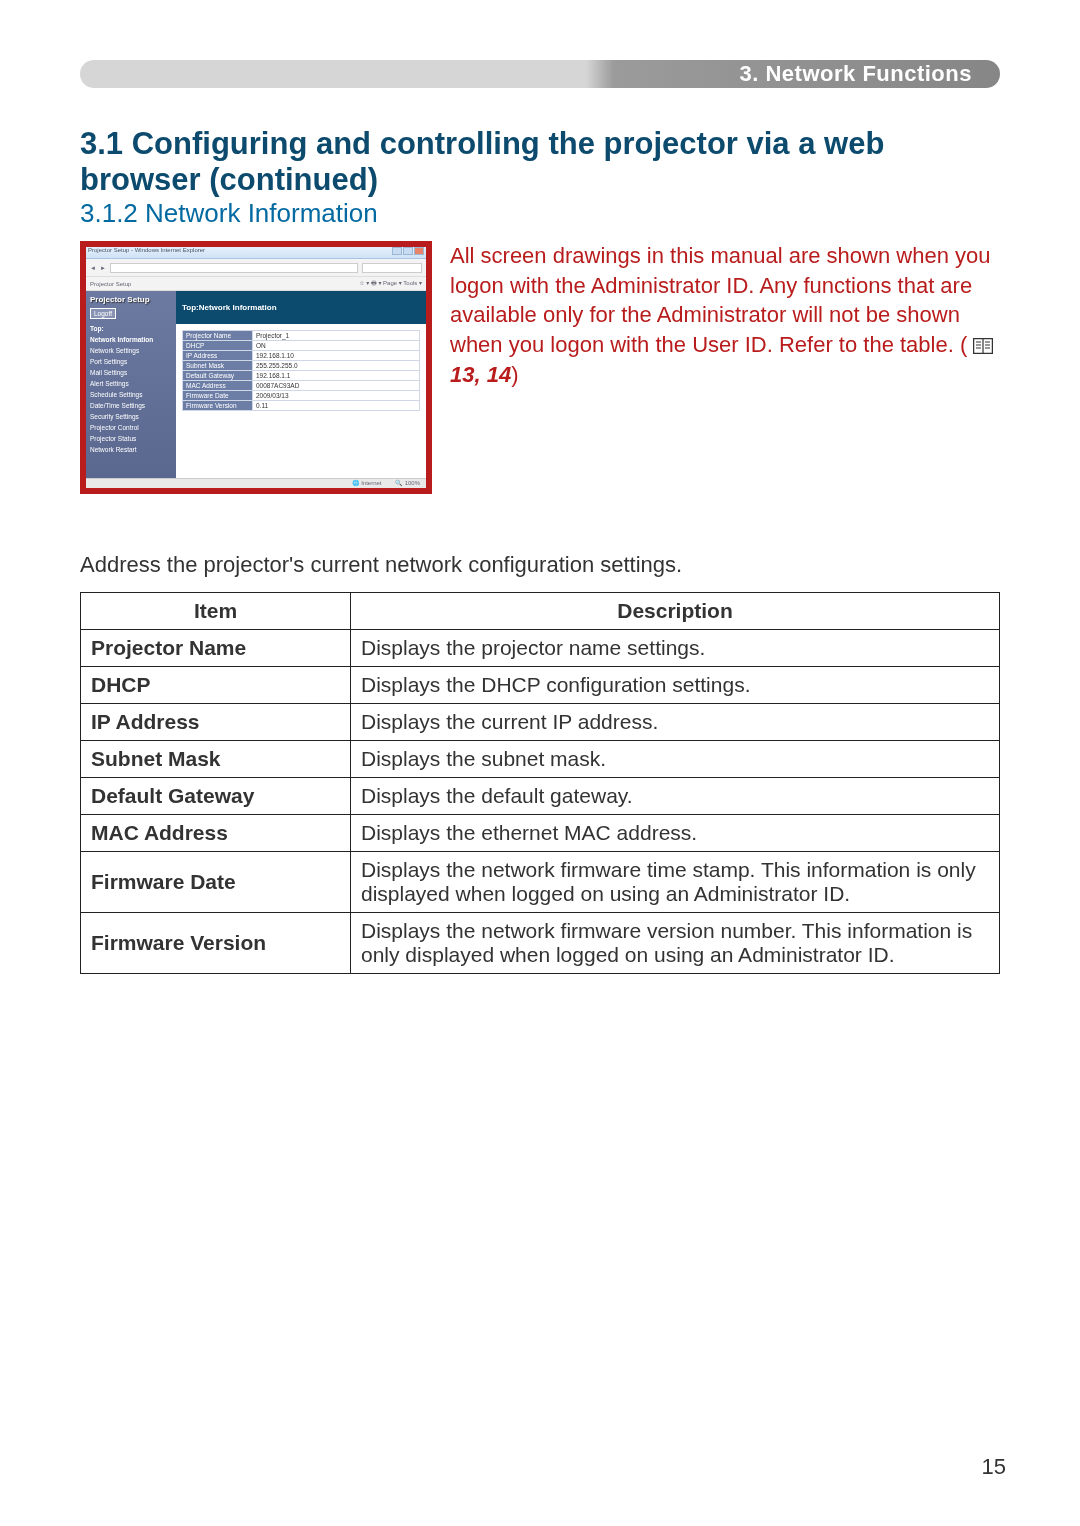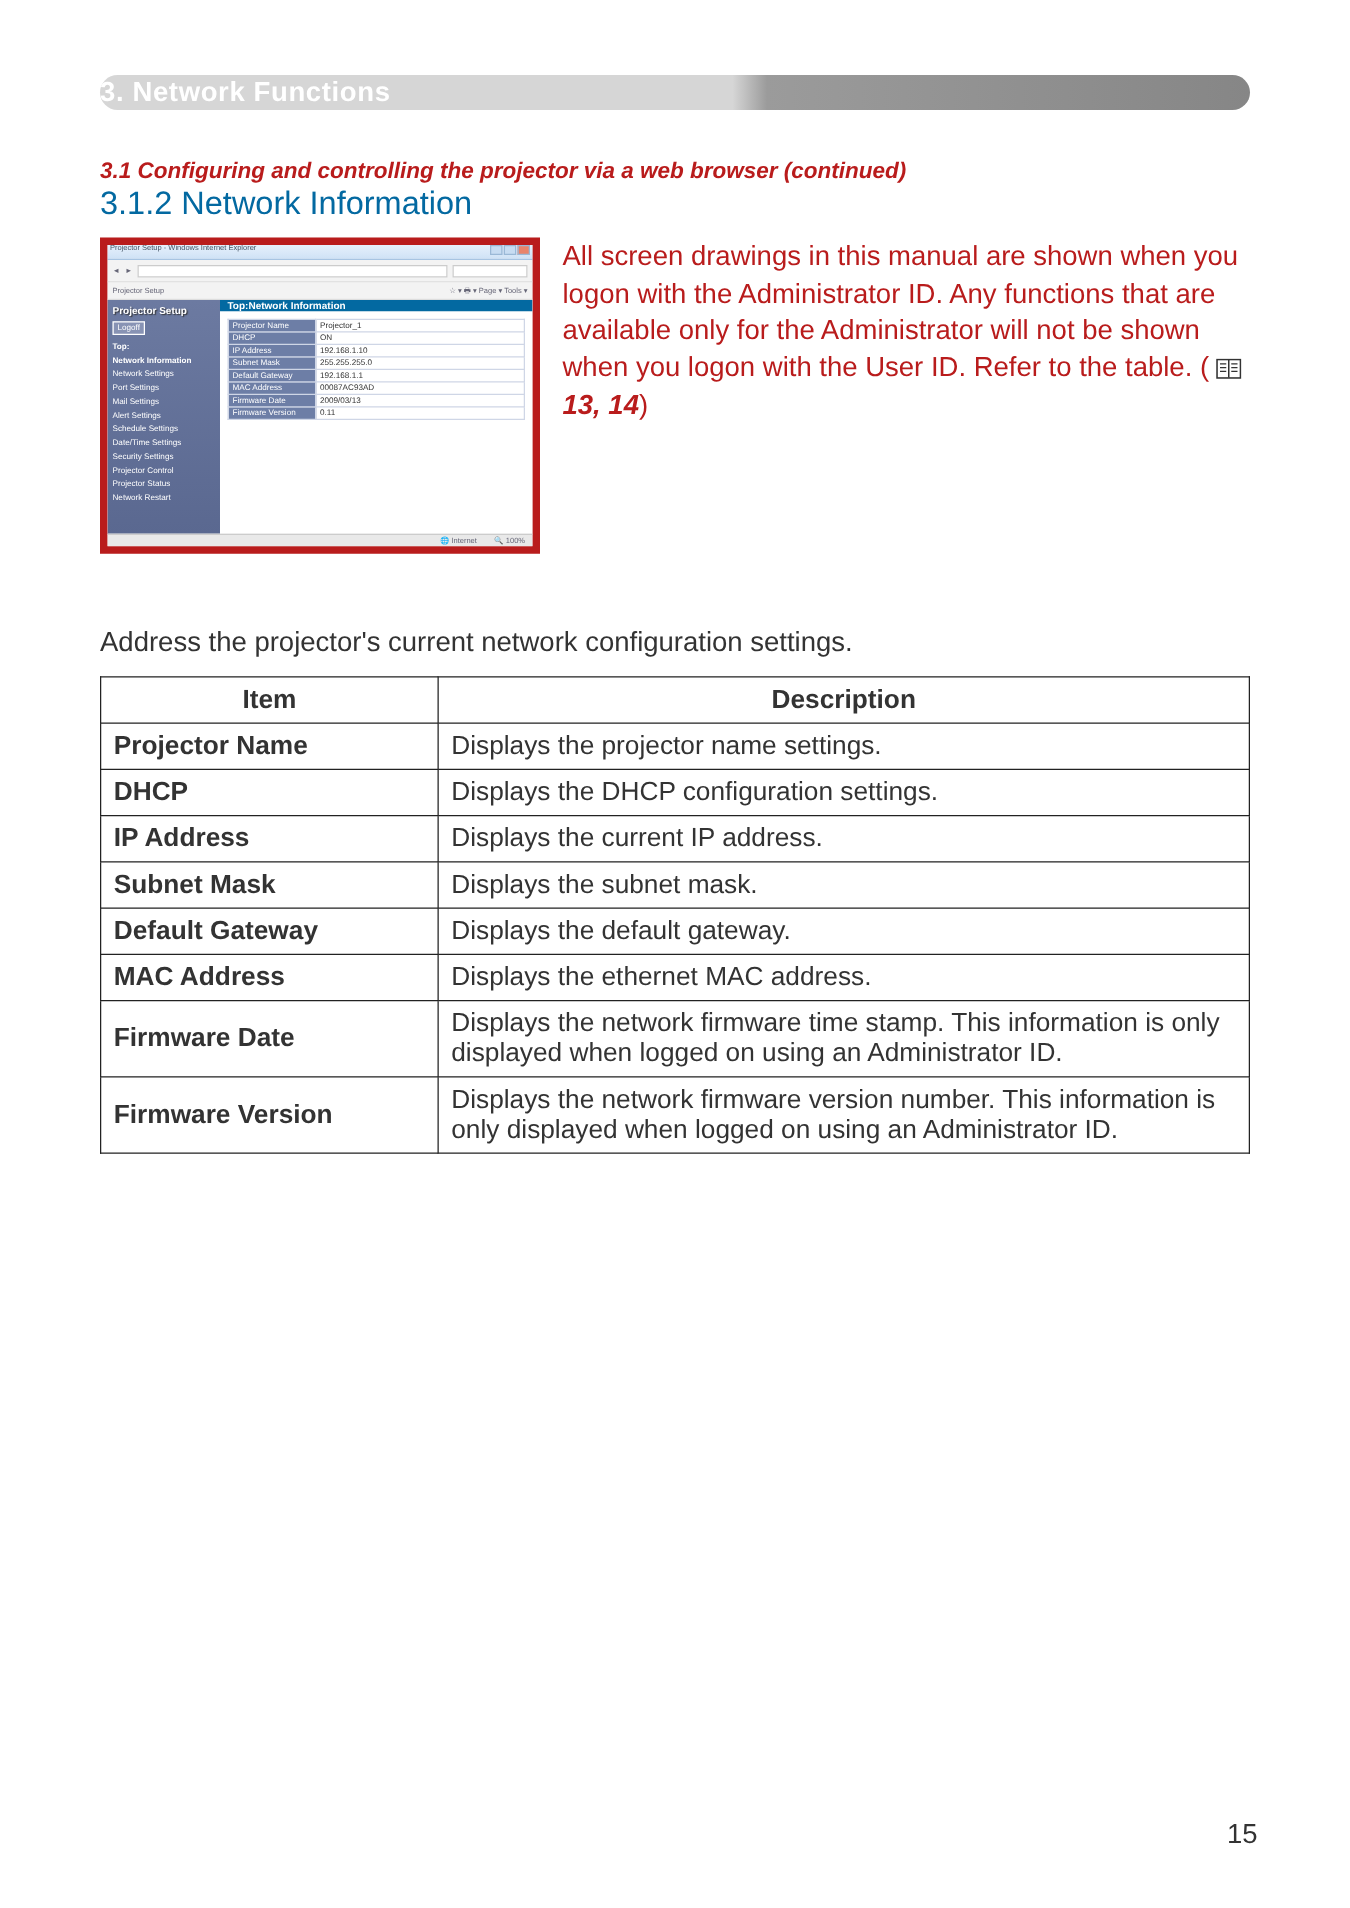--- a/index.html
+++ b/index.html
@@ -6,36 +6,35 @@
   html, body { width: 1080px; height: 1526px; background: #ffffff; font-family: Arial, Helvetica, sans-serif; color: #333; }
   .page { width: 1080px; height: 1526px; position: relative; padding: 60px 80px 60px 80px; }
 
   
   .header-bar {
     height: 28px;
     border-radius: 14px;
     background: linear-gradient(to right, #d6d6d6 0%, #d6d6d6 55%, #9b9b9b 58%, #868686 100%);
     display: flex;
     align-items: center;
-    justify-content: flex-start;
+    justify-content: flex-end;
     padding-right: 28px;
   }
   .header-bar-text {
     color: #ffffff;
     font-weight: bold;
     font-size: 22px;
     letter-spacing: 0.5px;
   }
 
   .section-title {
     margin-top: 38px;
-    font-style: italic;
     font-weight: bold;
-    font-size: 18px;
-    color: #b91c1c;
+    font-size: 31px;
+    color: #0c4a6e;
   }
 
   .subsection-title {
     font-weight: normal;
     font-size: 26px;
     color: #0369a1;
   }
 
   .body-row {
     margin-top: 12px;
@@ -85,22 +84,22 @@
     background: linear-gradient(#6c7aa1,#5a6890);
     color:#fff; font-size:6.5px; padding:4px 4px;
   }
   .ss-sidebar .hdr { font-weight:bold; font-size:8px; margin-bottom:4px; text-shadow:1px 1px 1px #333;}
   .ss-sidebar .logoff { background:#8893b4; border:1px solid #fff; padding:1px 3px; display:inline-block; margin-bottom:4px;}
   .ss-sidebar .menu { list-style:none; }
   .ss-sidebar .menu li { padding:2px 0; }
   .ss-sidebar .menu li.sel { font-weight:bold; }
   .ss-main { flex:1; background:#fff; }
   .ss-main-title {
-    background:#0369a1; color:#fff; font-weight:bold; font-size:8px;
-    padding:0 6px;
+    background:#0c4a6e; color:#fff; font-weight:bold; font-size:8px;
+    padding:12px 6px;
   }
   .ss-info-table { margin:6px; border-collapse:collapse; width: calc(100% - 12px); font-size:6.5px;}
   .ss-info-table td { border:1px solid #cfd6e6; padding:1px 3px; }
   .ss-info-table td.k { background:#6d7ea6; color:#fff; width:70px;}
   .ss-status { position:absolute; bottom:0; left:0; right:0; height:10px; background:#e9e9e9; border-top:1px solid #ccc; font-size:6px; display:flex; justify-content:flex-end; gap:14px; padding:0 6px; color:#667;}
 
   .paragraph {
     font-size: 22px;
     color: #b91c1c;
     line-height: 1.35;

